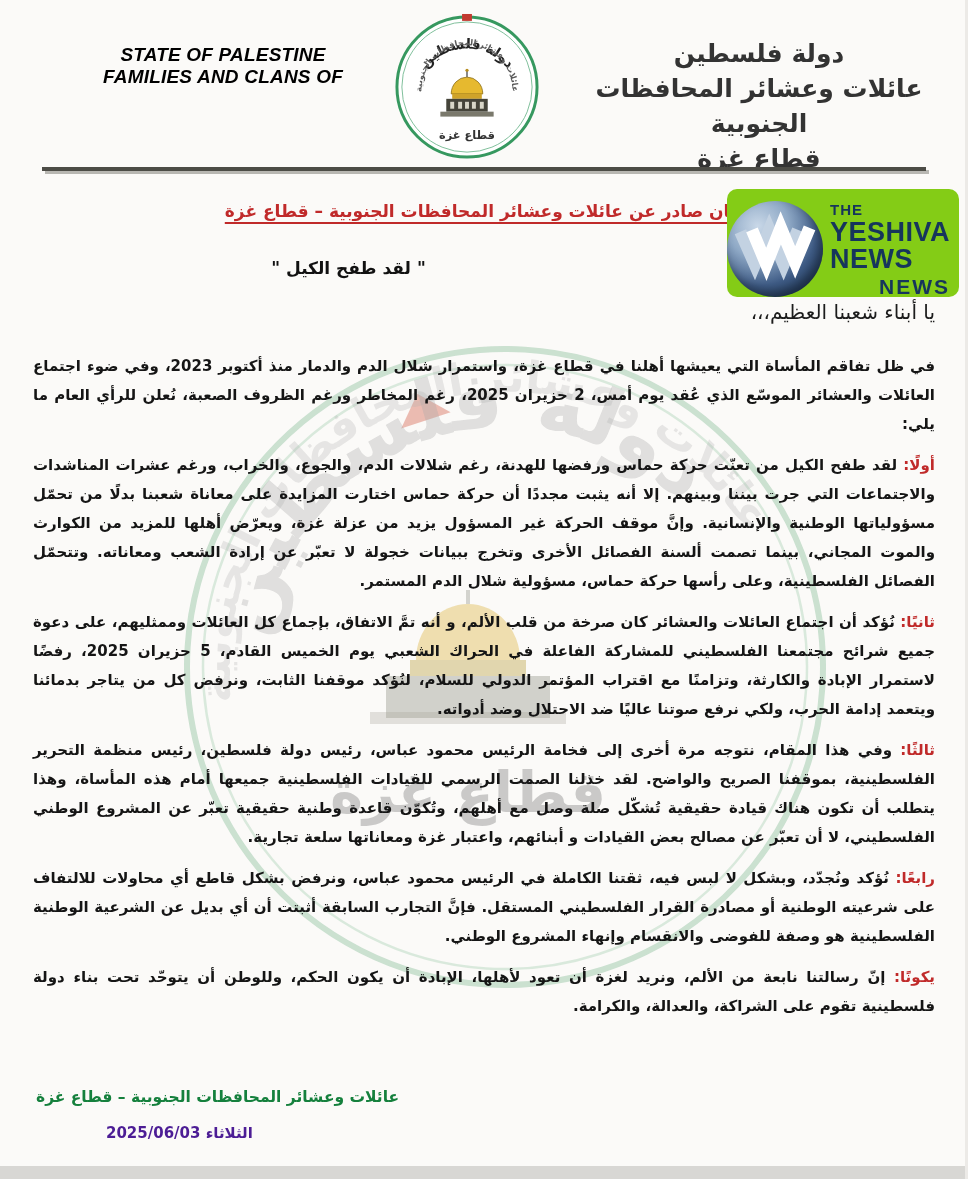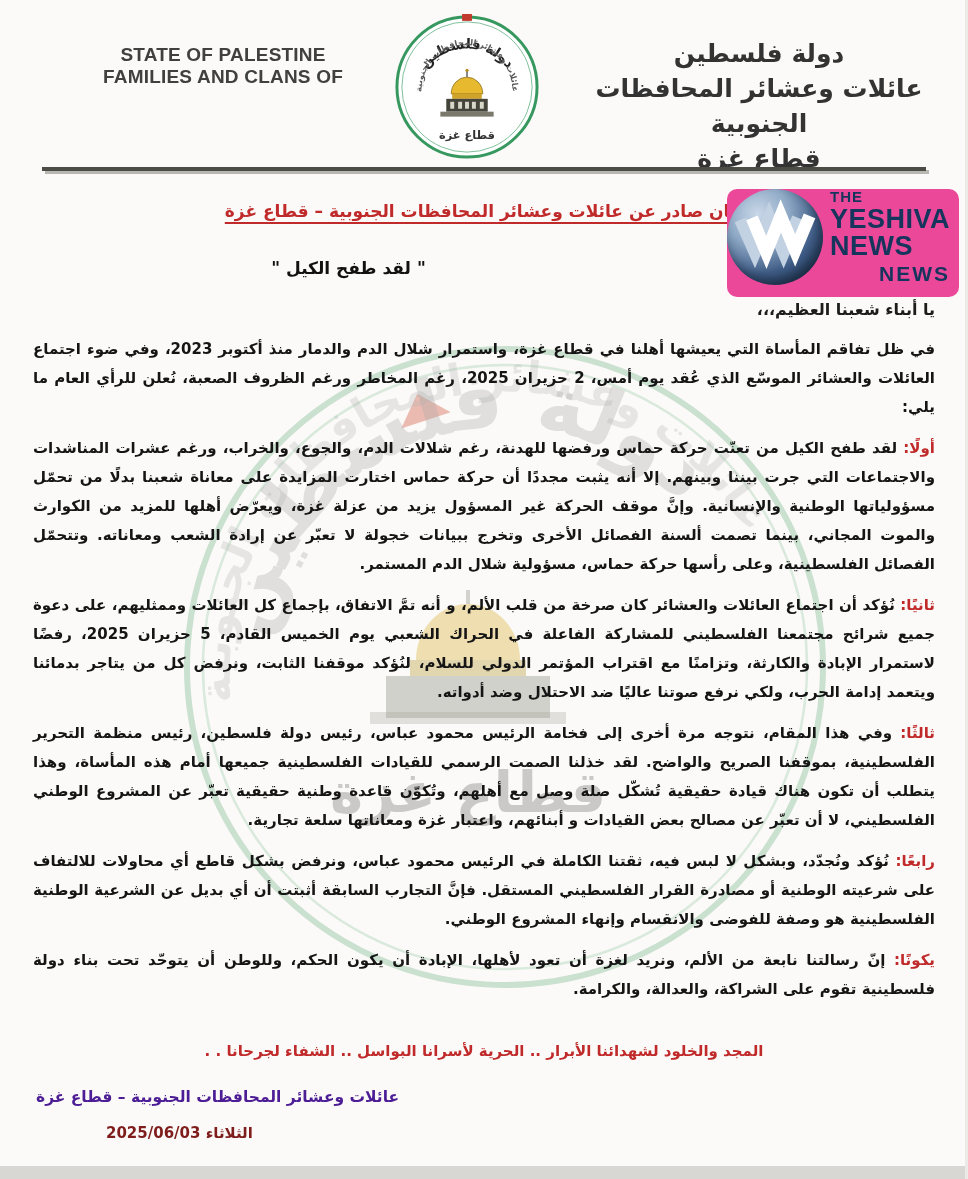--- a/index.html
+++ b/index.html
@@ -11,22 +11,22 @@
   *{margin:0;padding:0;box-sizing:border-box;}
   html,body{background:#e8e8e6;}
   #page{
     position:relative;width:968px;height:1179px;margin:0 auto;
     background:#fbfaf8;overflow:hidden;
     font-family:"DejaVu Sans",sans-serif;color:#1c1c1c;
   }
   
   .hdr-en{
     position:absolute;left:58px;top:44px;width:330px;text-align:center;
-    font-family:"Liberation Sans",sans-serif;font-weight:700;color:#404040;
-    font-size:19px;line-height:22px;letter-spacing:.2px;z-index:3;
+    font-family:"Liberation Sans",sans-serif;font-weight:700;color:#000000;
+    font-size:19px;line-height:22px;letter-spacing:.2px;z-index:3;font-style:italic;
   }
   .hdr-ar{
     position:absolute;left:563px;top:36px;width:392px;text-align:center;
     direction:rtl;font-weight:700;color:#333;font-size:25px;line-height:35px;z-index:3;
   }
   .logo-wrap{position:absolute;left:393px;top:13px;width:148px;height:148px;z-index:3;}
   .divider{
     position:absolute;left:42px;top:167px;width:884px;height:4px;
     background:#4c4c46;box-shadow:3px 3px 0 #b8b7b2;z-index:3;
   }
@@ -34,48 +34,48 @@
   .stmt-title{
     position:absolute;left:0;top:201px;width:100%;text-align:center;direction:rtl;
     color:var(--accent_red,#c02a2a);font-weight:700;font-size:17px;z-index:3;
     text-decoration:underline;text-underline-offset:5px;text-decoration-thickness:1.5px;
   }
   .stmt-quote{
     position:absolute;left:0;top:258px;width:72%;text-align:center;direction:rtl;
     color:#111;font-weight:700;font-size:17px;z-index:3;
   }
   
-  .yw{position:absolute;left:727px;top:189px;width:232px;height:108px;display:flex;align-items:flex-start;gap:7px;z-index:4;background:#ec4899;border-radius:10px;}
+  .yw{position:absolute;left:727px;top:189px;width:232px;height:108px;display:flex;align-items:flex-end;gap:7px;z-index:4;background:#84cc16;border-radius:10px;}
   .yw-globe{position:relative;width:96px;height:96px;border-radius:50%;flex:0 0 auto;overflow:hidden;
     background:radial-gradient(circle at 32% 26%,#c9d8e8 0%,#8fa9c6 32%,#3f5c86 62%,#122a47 100%);
     box-shadow:inset -4px -6px 10px rgba(0,0,0,.35);}
   .yw-globe svg{position:absolute;inset:0;}
   .yw-text{display:flex;flex-direction:column;line-height:1;color:var(--news_navy,#16355c);
     font-family:"Liberation Sans",sans-serif;font-weight:700;}
   .yw-the{font-size:15px;letter-spacing:1px;margin-bottom:2px;}
   .yw-big{font-size:27px;letter-spacing:.5px;}
   .yw-news{font-size:21px;letter-spacing:2px;text-align:right;margin-top:3px;}
   
   .body-flow{
     position:absolute;left:33px;top:300px;width:902px;direction:rtl;z-index:3;
   }
-  .greeting{font-size:16px;font-weight:700;margin-bottom:16px;}
+  .greeting{font-size:20px;font-weight:400;margin-bottom:28px;}
   .para{font-size:15px;font-weight:700;line-height:29px;text-align:justify;margin-bottom:12px;color:#151515;}
   .para .lead{color:var(--accent_red,#c02a2a);}
   .closing{
     position:absolute;left:0;top:1042px;width:100%;text-align:center;direction:rtl;
     color:var(--accent_red,#c02a2a);font-weight:700;font-size:15px;z-index:3;
   }
   .signature{
     position:absolute;left:36px;top:1088px;direction:rtl;font-weight:700;font-size:15.5px;
-    white-space:nowrap;z-index:3;color:#4c1d95;
+    white-space:nowrap;z-index:3;color:#15803d;
   }
   .doc-date{
     position:absolute;left:106px;top:1124px;direction:rtl;font-weight:700;font-size:15px;
-    white-space:nowrap;z-index:3;color:#7f1d1d;
+    white-space:nowrap;z-index:3;color:#4c1d95;
   }
   
   .watermark{position:absolute;left:150px;top:312px;width:710px;height:710px;z-index:1;pointer-events:none;}
   
   .edge-bottom{position:absolute;left:0;right:0;bottom:0;height:13px;background:#d8d7d4;z-index:5;}
   .edge-right{position:absolute;top:0;bottom:0;right:0;width:3px;background:#eceae7;z-index:5;}
 </style>
 </head>
 <body>
 
@@ -182,20 +182,19 @@
 
     <p class="para"><span class="lead">ثانيًا:</span><span> نُؤكد أن اجتماع العائلات والعشائر كان صرخة من قلب الألم، و أنه تمَّ الاتفاق، بإجماع كل العائلات وممثليهم، على دعوة جميع شرائح مجتمعنا الفلسطيني للمشاركة الفاعلة في الحراك الشعبي يوم الخميس القادم، 5 حزيران 2025، رفضًا لاستمرار الإبادة والكارثة، وتزامنًا مع اقتراب المؤتمر الدولي للسلام، لنُؤكد موقفنا الثابت، ونرفض كل من يتاجر بدمائنا ويتعمد إدامة الحرب، ولكي نرفع صوتنا عاليًا ضد الاحتلال وضد أدواته.</span></p>
 
     <p class="para"><span class="lead">ثالثًا:</span><span> وفي هذا المقام، نتوجه مرة أخرى إلى فخامة الرئيس محمود عباس، رئيس دولة فلسطين، رئيس منظمة التحرير الفلسطينية، بموقفنا الصريح والواضح. لقد خذلنا الصمت الرسمي للقيادات الفلسطينية جميعها أمام هذه المأساة، وهذا يتطلب أن تكون هناك قيادة حقيقية تُشكّل صلة وصل مع أهلهم، وتُكوّن قاعدة وطنية حقيقية تعبّر عن المشروع الوطني الفلسطيني، لا أن تعبّر عن مصالح بعض القيادات و أبنائهم، واعتبار غزة ومعاناتها سلعة تجارية.</span></p>
 
     <p class="para"><span class="lead">رابعًا:</span><span> نُؤكد ونُجدّد، وبشكل لا لبس فيه، ثقتنا الكاملة في الرئيس محمود عباس، ونرفض بشكل قاطع أي محاولات للالتفاف على شرعيته الوطنية أو مصادرة القرار الفلسطيني المستقل. فإنَّ التجارب السابقة أثبتت أن أي بديل عن الشرعية الوطنية الفلسطينية هو وصفة للفوضى والانقسام وإنهاء المشروع الوطني.</span></p>
 
     <p class="para"><span class="lead">يكونًا:</span><span> إنّ رسالتنا نابعة من الألم، ونريد لغزة أن تعود لأهلها، الإبادة أن يكون الحكم، وللوطن أن يتوحّد تحت بناء دولة فلسطينية تقوم على الشراكة، والعدالة، والكرامة.</span></p>
   </div>
 
-  <div class="closing">المجد والخلود لشهدائنا الأبرار .. الحرية لأسرانا البواسل .. الشفاء لجرحانا . .</div>
 
   <div class="signature">عائلات وعشائر المحافظات الجنوبية – قطاع غزة</div>
   <div class="doc-date">الثلاثاء 2025/06/03</div>
 
   <div class="edge-bottom"></div>
   <div class="edge-right"></div>
 </div>
 
 </body></html>

